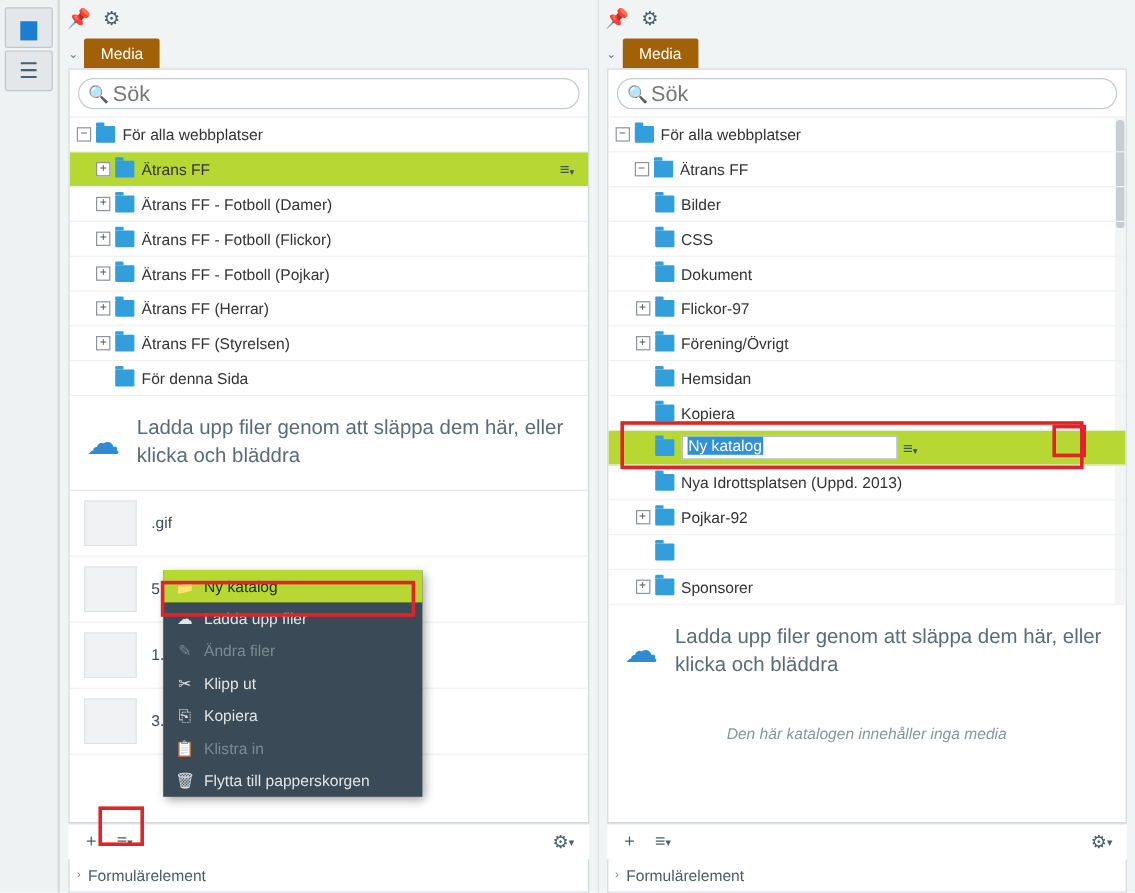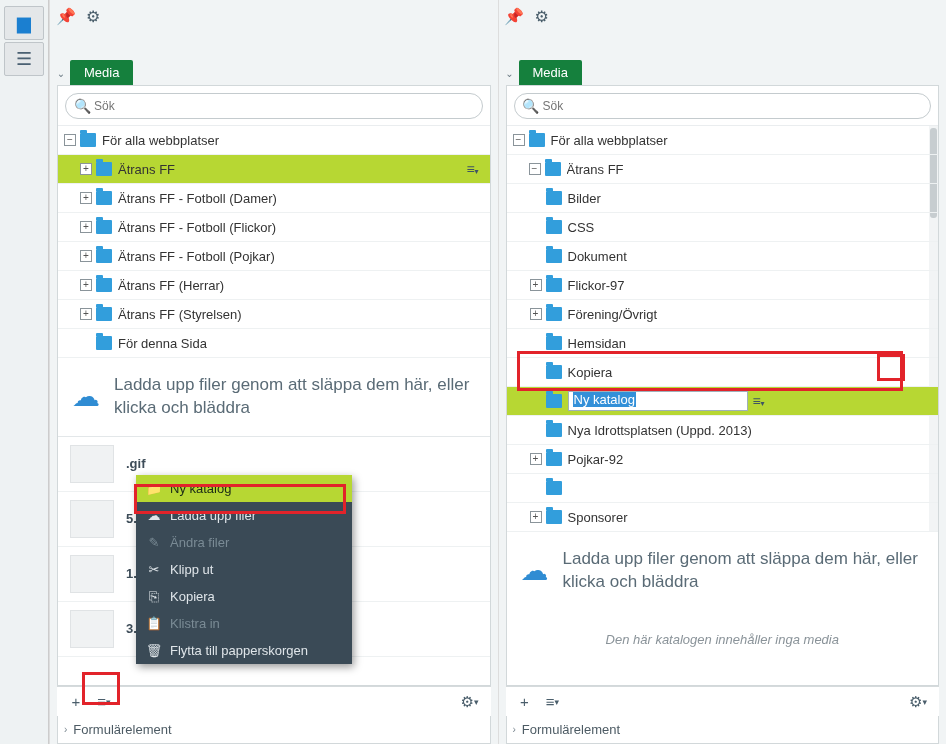--- a/index.html
+++ b/index.html
@@ -8,45 +8,45 @@
 .sidepane .tabicon { width: 40px; height: 34px; background: #e4e7e9; margin: 2px auto; border: 1px solid #bfc5c9; border-radius: 2px; display: flex; align-items: center; justify-content: center; }
 .sidepane .folder-icon { color: #1b7fd0; font-size: 18px; }
 .sidepane .list-icon { color: #4a6072; font-size: 18px; }
 .panel { flex: 1; background: #f1f4f5; position: relative; display: flex; flex-direction: column; border-left: 1px solid #ddd; }
 .panel + .panel {  }
 .topbar { height: 32px; display: flex; align-items: center; padding: 2px 6px; }
 .topbar .pin-icon { color: #2f90d6; font-size: 16px; margin-right: 10px; }
 .topbar .gear-icon { color: #4a5e6b; font-size: 16px; }
 .tabrow { display: flex; align-items: flex-end; padding-left: 2px; }
 .chevron-placeholder { width: 18px; height: 24px; display: flex; align-items: center; justify-content: center; color: #6b7a84; font-size: 10px; }
-.tab { background: #15803d; color: #fff; padding: 5px 14px; border-radius: 2px 2px 0 0; font-size: 13px; margin-top: 28px; }
+.tab { background: #a16207; color: #fff; padding: 5px 14px; border-radius: 2px 2px 0 0; font-size: 13px; }
 .contentbox { background: #fff; margin: 0 7px; border: 1px solid #d2d8da; flex: 1; display: flex; flex-direction: column; overflow: hidden; }
 .searchwrap { padding: 7px 7px 6px 7px; }
 .searchbox { position: relative; }
-.searchbox input { width: 100%; height: 26px; border: 1px solid #c4cbce; border-radius: 13px; padding: 0 10px 0 28px; font-size: 12px; color: #c2410c; outline: none; }
+.searchbox input { width: 100%; height: 26px; border: 1px solid #c4cbce; border-radius: 13px; padding: 0 10px 0 28px; font-size: 18px; color: #c2410c; outline: none; }
 .searchbox .mag { position: absolute; left: 9px; top: 5px; color: #8a9399; font-size: 14px; }
 .tree { border-top: 1px solid #eaedef; flex-shrink: 0; position: relative; }
 .tree-row { display: flex; align-items: center; height: 29px; border-bottom: 1px solid #eef1f2; position: relative; padding-right: 6px; }
 .tree-row .toggler { width: 12px; height: 12px; border: 1px solid #8a949a; background: #fff; color: #555; font-size: 10px; line-height: 10px; text-align: center; margin-right: 4px; flex-shrink: 0; }
 .tree-row .noplus { width: 12px; margin-right: 4px; flex-shrink: 0; }
 .tree-row .folder { width: 16px; height: 14px; background: #329edc; margin-right: 6px; flex-shrink: 0; border-radius: 1px; position: relative; }
 .tree-row .folder::before { content:""; position:absolute; top:-3px; left:0; width:7px; height:3px; background:#329edc; border-radius:1px 1px 0 0; }
 .tree-row .label { flex: 1; white-space: nowrap; overflow: hidden; text-overflow: ellipsis; }
 .tree-row.selected { background: #b7d733; }
 .tree-row .menu-icon { width: 22px; text-align: center; color: #3f5563; font-size: 14px; }
 .depth0 { padding-left: 6px; }
 .depth1 { padding-left: 22px; }
 .depth2 { padding-left: 23px; }
 .upload-hint { display: flex; align-items: center; padding: 16px 14px; gap: 14px; }
 .cloud-icon { color: #2f8cd3; font-size: 28px; }
 .upload-text { color: #5a6b76; font-size: 17px; line-height: 1.35; }
 .filelist { border-top: 1px solid #e3e7e9; position: relative; flex: 1; }
 .file-row { height: 55px; border-bottom: 1px solid #eef1f2; display: flex; align-items: center; padding: 0 12px; gap: 12px; }
 .thumb { width: 44px; height: 38px; background: #f0f2f3; border: 1px solid #e0e3e5; }
-.file-name { color: #3d4c58; font-weight: bold; }
+.file-name { color: #3d4c58; }
 .ctxmenu { position: absolute; left: 86px; top: 475px; width: 216px; background: #3a4a56; color: #dfe5e9; box-shadow: 2px 3px 8px rgba(0,0,0,0.4); font-size: 13px; }
 .ctxmenu .mitem { height: 27px; display: flex; align-items: center; padding: 0 10px; gap: 8px; }
 .ctxmenu .mitem.highlight { background: #b7d733; color: #1b2b16; }
 .ctxmenu .mitem.disabled { color: #7a8b95; }
 .ctxmenu .micon { width: 16px; text-align: center; font-size: 13px; }
 .bottombar { height: 30px; border-top: 1px solid #d5dadc; background: #fff; margin: 0 7px; display: flex; align-items: center; padding: 0 6px; }
 .bottombar .btn { width: 26px; height: 24px; display: flex; align-items: center; justify-content: center; color: #4a5e6b; font-size: 15px; margin-right: 2px; }
 .bottombar .spacer { flex: 1; }
 .accordion { margin: 0 7px; border: 1px solid #d2d8da; border-top: none; height: 28px; display: flex; align-items: center; padding: 0 6px; background: #fff; font-size: 13px; color: #4d5b64; }
 .accordion .chev { margin-right: 6px; color: #7c8992; font-size: 10px; }

